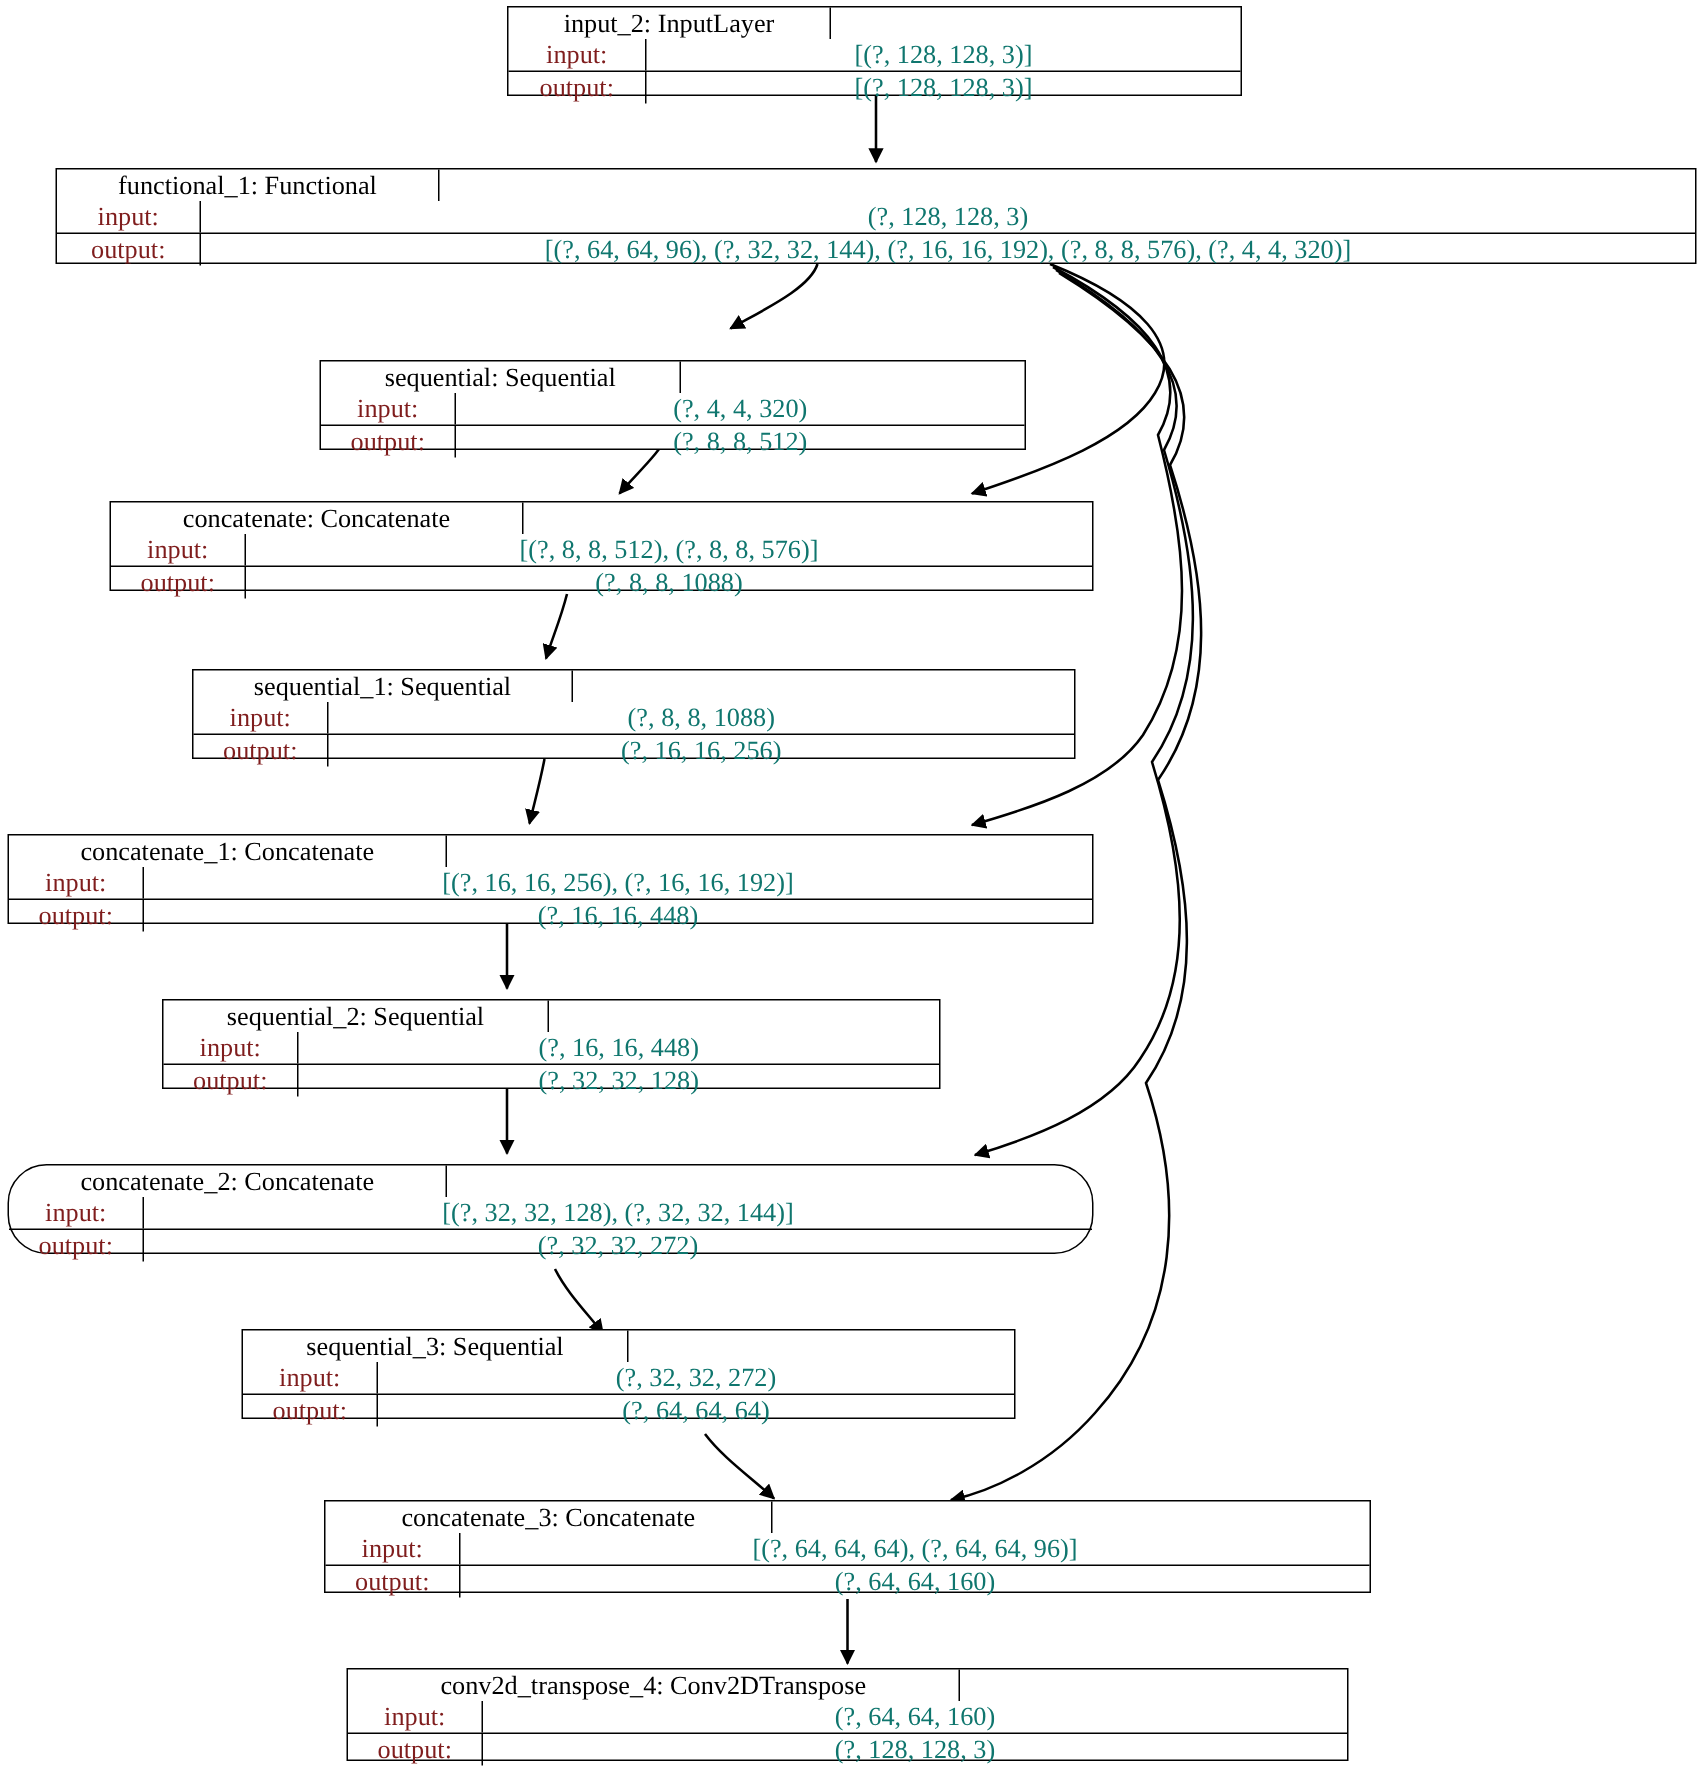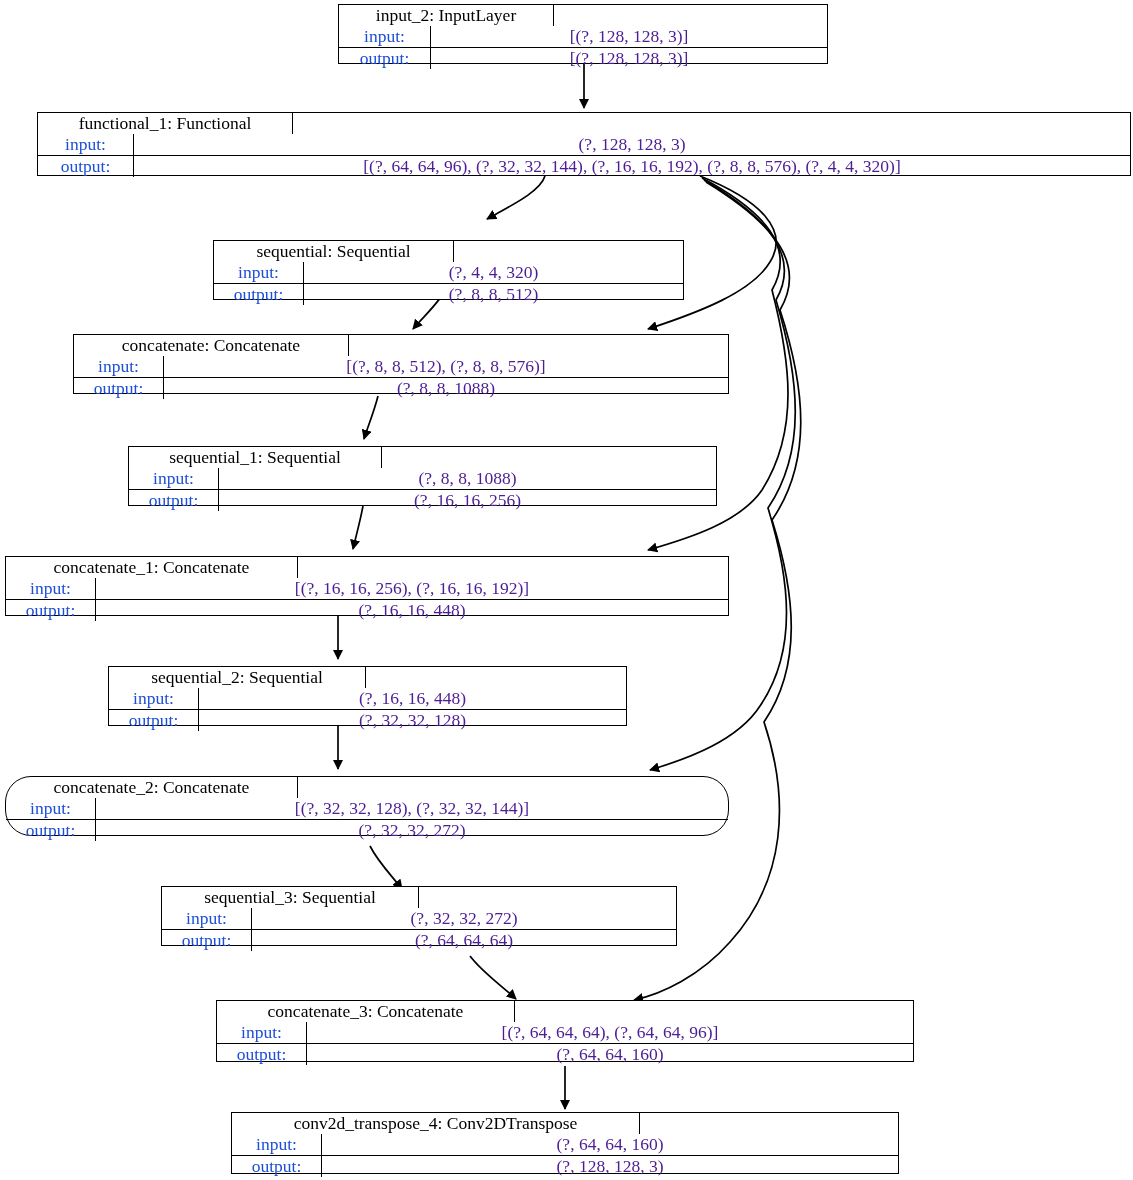--- a/index.html
+++ b/index.html
@@ -60,32 +60,32 @@
     border-bottom: 1.6px solid #000000;
   }
   .node .iolabel {
     box-sizing: border-box;
     display: flex;
     align-items: center;
     justify-content: center;
     padding: 0 9px;
     border-right: 1.6px solid #000000;
     font-size: 17.5px;
-    color: #1d4ed8;
+    color: #7f1d1d;
     white-space: nowrap;
   }
   .node .iovalue {
     box-sizing: border-box;
     display: flex;
     align-items: center;
     justify-content: center;
     flex: 1 1 auto;
     padding: 0 10px;
     font-size: 17.5px;
-    color: #4c1d95;
+    color: #0f766e;
     white-space: nowrap;
   }
 </style>
 </head>
 <body>
 
 <div id="canvas">
 
   <svg class="edges" viewBox="0 0 1133 1180" xmlns="http://www.w3.org/2000/svg">
     <defs>

